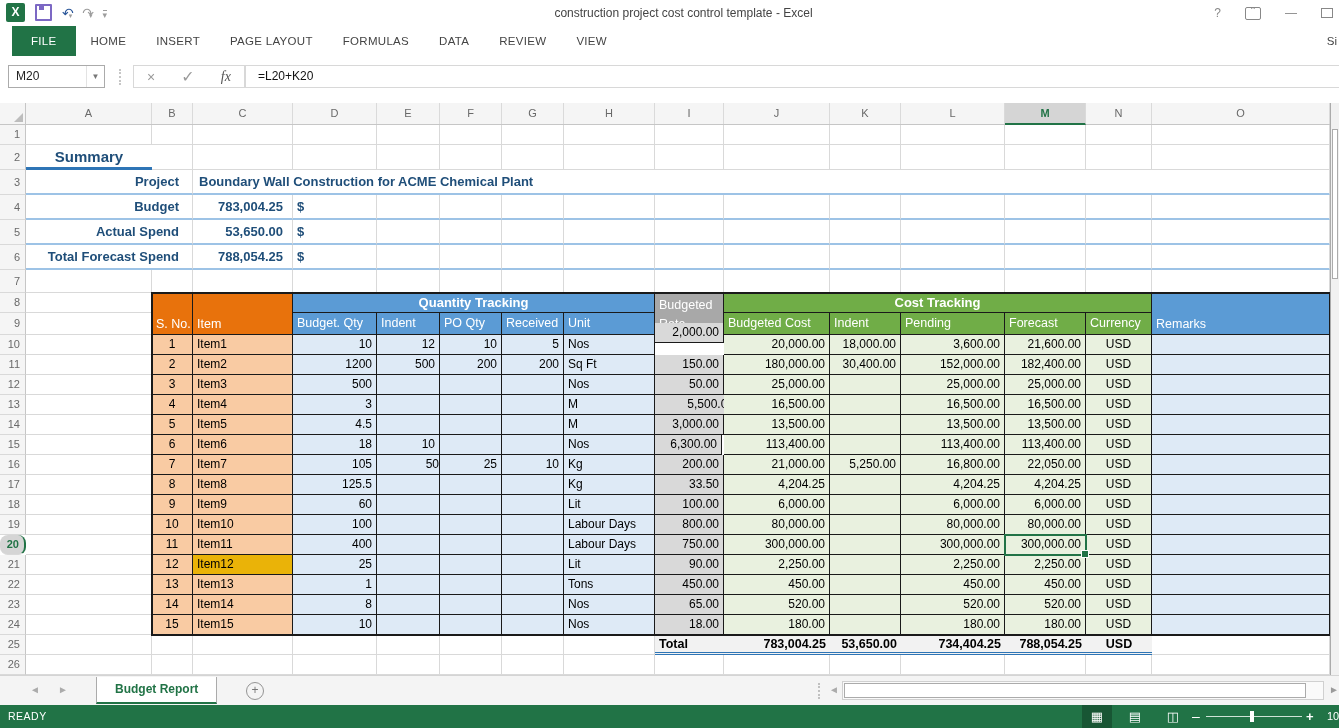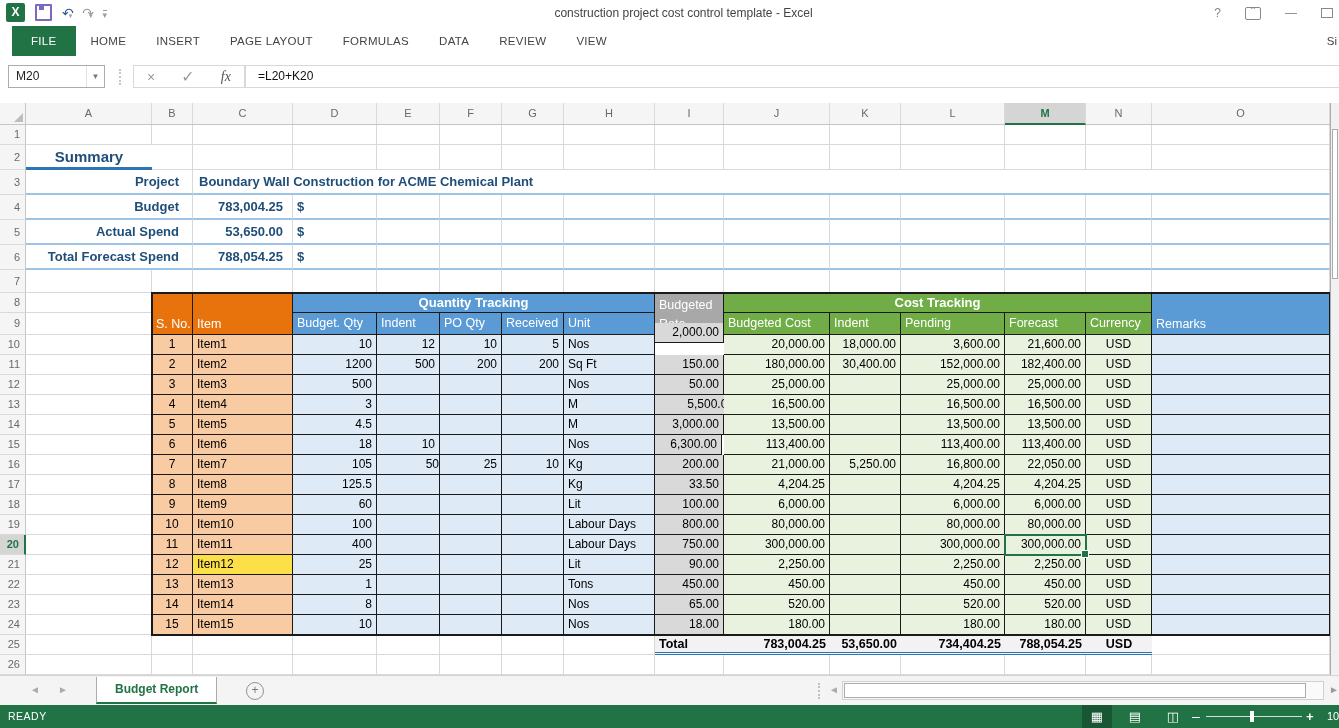--- a/index.html
+++ b/index.html
@@ -49,21 +49,21 @@
   .chd.sel{background:#D5D5D5;color:#217346;font-weight:bold;border-bottom:2px solid #217346;height:22px;}
   .corner{position:absolute;left:0;top:0;width:26px;height:21px;border-right:1px solid #C6C6C6;box-sizing:border-box;}
   .corner:after{content:"";position:absolute;right:2px;bottom:2px;border-style:solid;border-width:0 0 9px 9px;
                 border-color:transparent transparent #BDBDBD transparent;}
   #gridbody{position:absolute;left:0;top:22px;width:1339px;height:550px;background:#fff;}
   .cell{position:absolute;box-sizing:border-box;font-size:12px;color:#000;overflow:hidden;white-space:nowrap;cursor:cell;}
   .gl{border-right:1px solid #D9D9D9;border-bottom:1px solid #D9D9D9;}
   .tb{border-right:1px solid #1a1a1a;border-bottom:1px solid #1a1a1a;}
   .rh{background:#F5F5F5;border-right:1px solid #C6C6C6;border-bottom:1px solid #D9D9D9;
       font-size:11px;color:#696969;text-align:right;padding-right:5px;cursor:default;}
-  .rh.sel{background:#D5D5D5;color:#217346;font-weight:bold;border-right:2px solid #217346;}
+  .rh.sel{background:#D5D5D5;color:#217346;font-weight:bold;border-right:2px solid #217346;border-radius:8px;}
   #outline{position:absolute;pointer-events:none;border:2px solid #1a1a1a;box-sizing:border-box;}
   #selbox{position:absolute;pointer-events:none;border:2px solid #217346;box-sizing:border-box;}
   #selbox i{position:absolute;right:-4px;bottom:-4px;width:6px;height:6px;background:#217346;border:1px solid #fff;}
   #vscroll{position:absolute;left:1330px;top:0;width:9px;height:572px;background:#F1F1F1;border-left:1px solid #ABABAB;box-sizing:border-box;}
   #vscroll .thumb{position:absolute;left:1px;top:26px;width:6px;height:150px;background:#fff;border:1px solid #ABABAB;box-sizing:border-box;}
   
   #tabbar{position:absolute;left:0;top:675px;width:1339px;height:30px;background:#F4F4F4;border-top:1px solid #D4D4D4;box-sizing:border-box;}
   .snav{position:absolute;top:8px;font-size:10px;color:#ABABAB;cursor:pointer;}
   #sheettab{position:absolute;left:96px;top:1px;height:27px;padding:0 18px;background:#fff;border:1px solid #ABABAB;
             border-top:none;border-bottom:2px solid #217346;box-sizing:border-box;
@@ -466,21 +466,21 @@
         <div class="cell tb" style="left: 502px; top: 410px; width: 62px; height: 20px; background: rgb(222, 234, 246); text-align: right; padding-right: 4px; line-height: 19px;"></div>
         <div class="cell tb" style="left: 564px; top: 410px; width: 91px; height: 20px; background: rgb(222, 234, 246); padding-left: 4px; line-height: 19px;">Labour Days</div>
         <div class="cell tb" style="left: 655px; top: 410px; width: 69px; height: 20px; background: rgb(217, 217, 217); text-align: right; padding-right: 4px; line-height: 19px;">750.00</div>
         <div class="cell tb" style="left: 724px; top: 410px; width: 106px; height: 20px; background: rgb(233, 241, 223); text-align: right; padding-right: 4px; line-height: 19px;">300,000.00</div>
         <div class="cell tb" style="left: 830px; top: 410px; width: 71px; height: 20px; background: rgb(233, 241, 223); text-align: right; padding-right: 4px; line-height: 19px;"></div>
         <div class="cell tb" style="left: 901px; top: 410px; width: 104px; height: 20px; background: rgb(233, 241, 223); text-align: right; padding-right: 4px; line-height: 19px;">300,000.00</div>
         <div class="cell tb" style="left: 1005px; top: 410px; width: 81px; height: 20px; background: rgb(233, 241, 223); text-align: right; padding-right: 4px; line-height: 19px;">300,000.00</div>
         <div class="cell tb" style="left: 1086px; top: 410px; width: 66px; height: 20px; background: rgb(233, 241, 223); text-align: center; line-height: 19px;">USD</div>
         <div class="cell tb" style="left: 1152px; top: 410px; width: 178px; height: 20px; background: rgb(222, 234, 246); line-height: 19px;"></div>
         <div class="cell tb" style="left: 152px; top: 430px; width: 41px; height: 20px; background: rgb(249, 203, 163); text-align: center; line-height: 19px;">12</div>
-        <div class="cell tb" style="left: 193px; top: 430px; width: 100px; height: 20px; background: #fde047; padding-left: 4px; line-height: 19px;">Item12</div>
+        <div class="cell tb" style="left: 193px; top: 430px; width: 100px; height: 20px; background: #eab308; padding-left: 4px; line-height: 19px;">Item12</div>
         <div class="cell tb" style="left: 293px; top: 430px; width: 84px; height: 20px; background: rgb(222, 234, 246); text-align: right; padding-right: 4px; line-height: 19px;">25</div>
         <div class="cell tb" style="left: 377px; top: 430px; width: 63px; height: 20px; background: rgb(222, 234, 246); text-align: right; padding-right: 4px; line-height: 19px;"></div>
         <div class="cell tb" style="left: 440px; top: 430px; width: 62px; height: 20px; background: rgb(222, 234, 246); text-align: right; padding-right: 4px; line-height: 19px;"></div>
         <div class="cell tb" style="left: 502px; top: 430px; width: 62px; height: 20px; background: rgb(222, 234, 246); text-align: right; padding-right: 4px; line-height: 19px;"></div>
         <div class="cell tb" style="left: 564px; top: 430px; width: 91px; height: 20px; background: rgb(222, 234, 246); padding-left: 4px; line-height: 19px;">Lit</div>
         <div class="cell tb" style="left: 655px; top: 430px; width: 69px; height: 20px; background: rgb(217, 217, 217); text-align: right; padding-right: 4px; line-height: 19px;">90.00</div>
         <div class="cell tb" style="left: 724px; top: 430px; width: 106px; height: 20px; background: rgb(233, 241, 223); text-align: right; padding-right: 4px; line-height: 19px;">2,250.00</div>
         <div class="cell tb" style="left: 830px; top: 430px; width: 71px; height: 20px; background: rgb(233, 241, 223); text-align: right; padding-right: 4px; line-height: 19px;"></div>
         <div class="cell tb" style="left: 901px; top: 430px; width: 104px; height: 20px; background: rgb(233, 241, 223); text-align: right; padding-right: 4px; line-height: 19px;">2,250.00</div>
         <div class="cell tb" style="left: 1005px; top: 430px; width: 81px; height: 20px; background: rgb(233, 241, 223); text-align: right; padding-right: 4px; line-height: 19px;">2,250.00</div>

